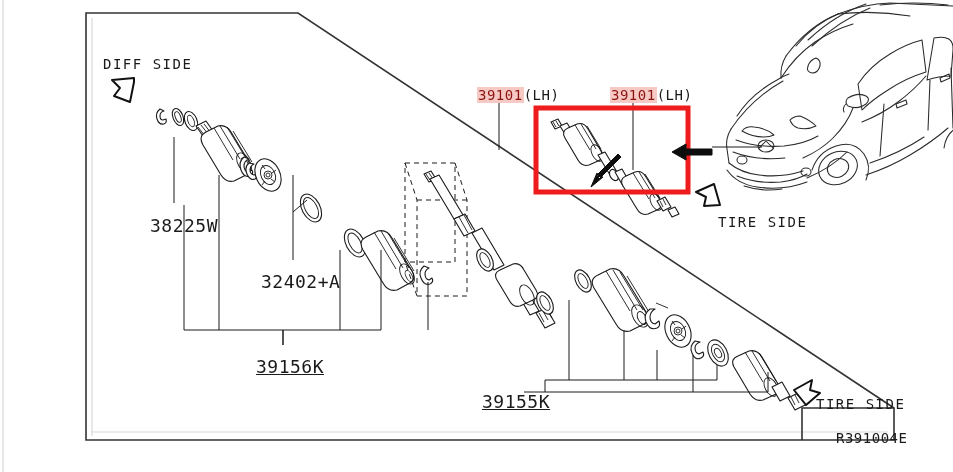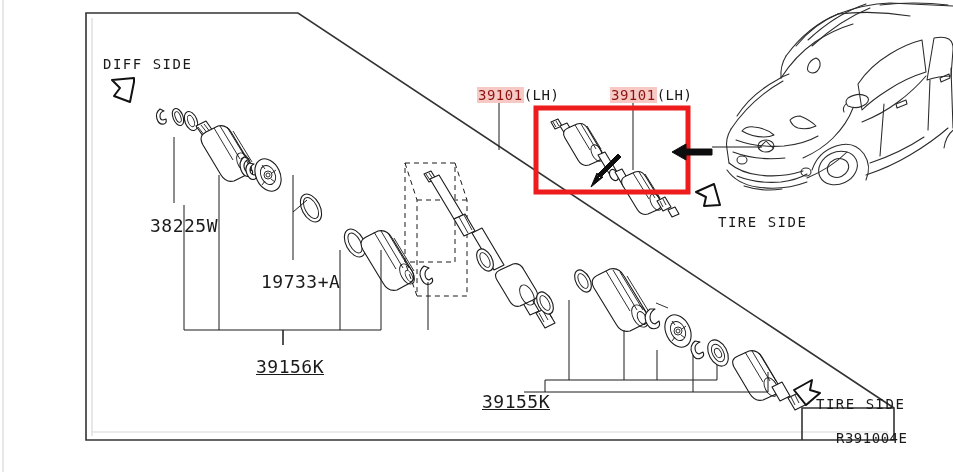--- a/index.html
+++ b/index.html
@@ -365,21 +365,21 @@
   </svg>
 
   <div class="lbl lbl-side" style="left:103px; top:56px;">DIFF SIDE</div>
 
   <div class="lbl lbl-side" style="left:718px; top:214px;">TIRE SIDE</div>
 
   <div class="lbl lbl-side" style="left:816px; top:396px;">TIRE SIDE</div>
 
   <div class="lbl lbl-part" style="left:150px; top:215px;">38225W</div>
 
-  <div class="lbl lbl-part" style="left:261px; top:271px;">19733+A</div>
+  <div class="lbl lbl-part" style="left:261px; top:271px;">32402+A</div>
 
   <div class="lbl lbl-part" style="left:256px; top:356px;text-decoration:underline;">39156K</div>
 
   <div class="lbl lbl-part" style="left:482px; top:391px;text-decoration:underline;">39155K</div>
 
   <div class="lbl lbl-hl" style="left:457px; top:87px;">
     <span class="hl-num">39101</span><span class="hl-suffix">(LH)</span>
   </div>
 
   <div class="lbl lbl-hl" style="left:590px; top:87px;">

